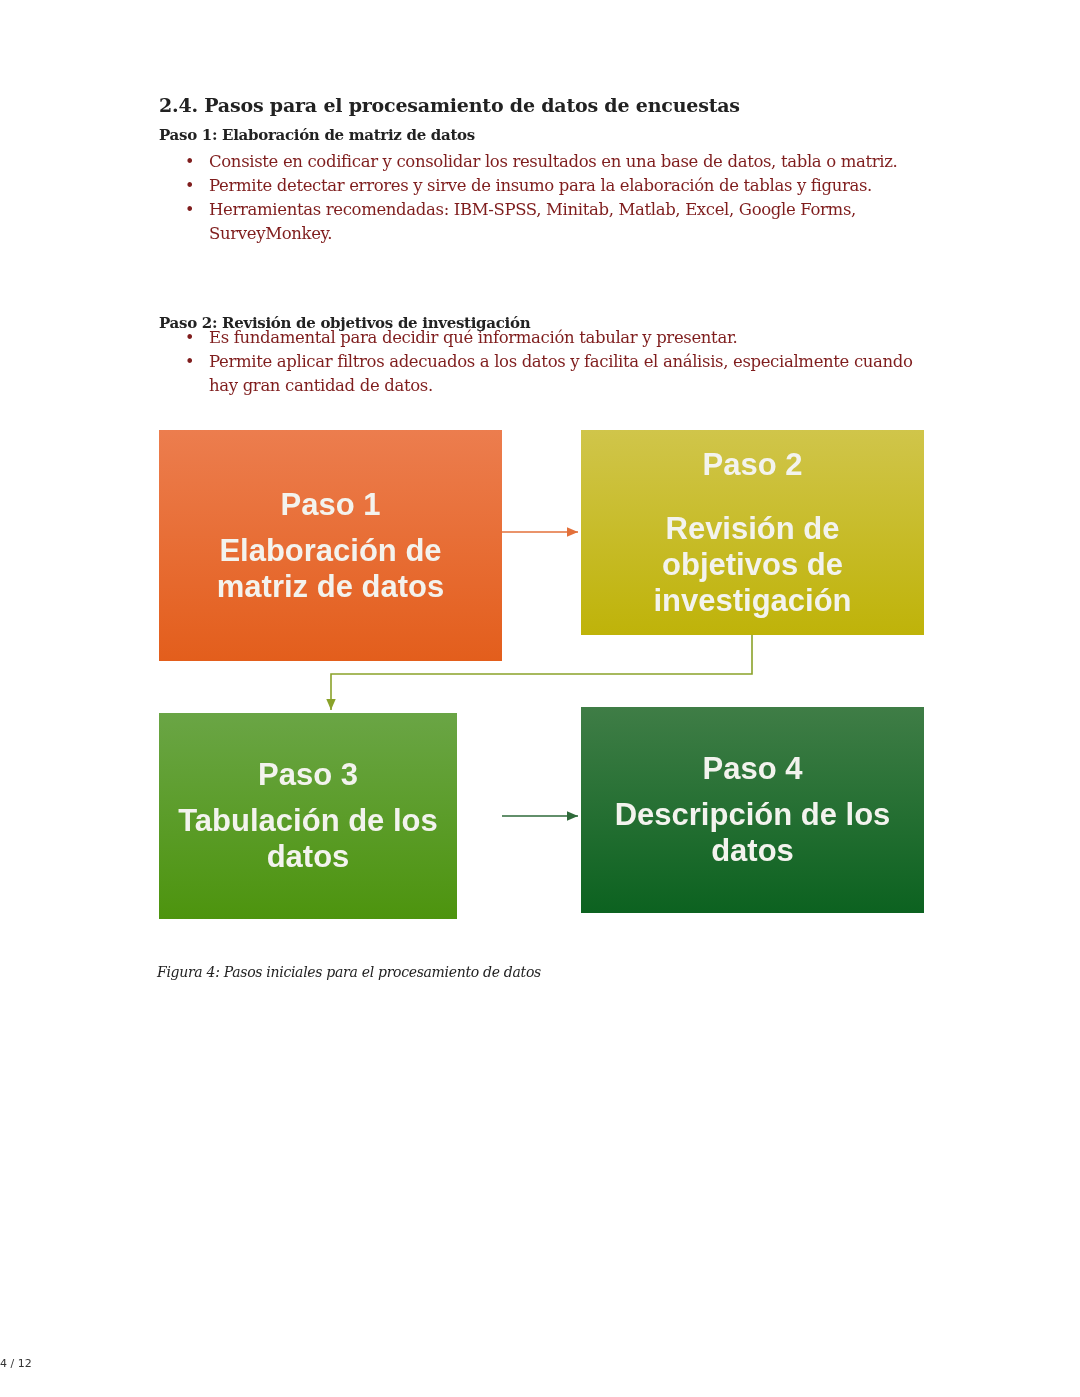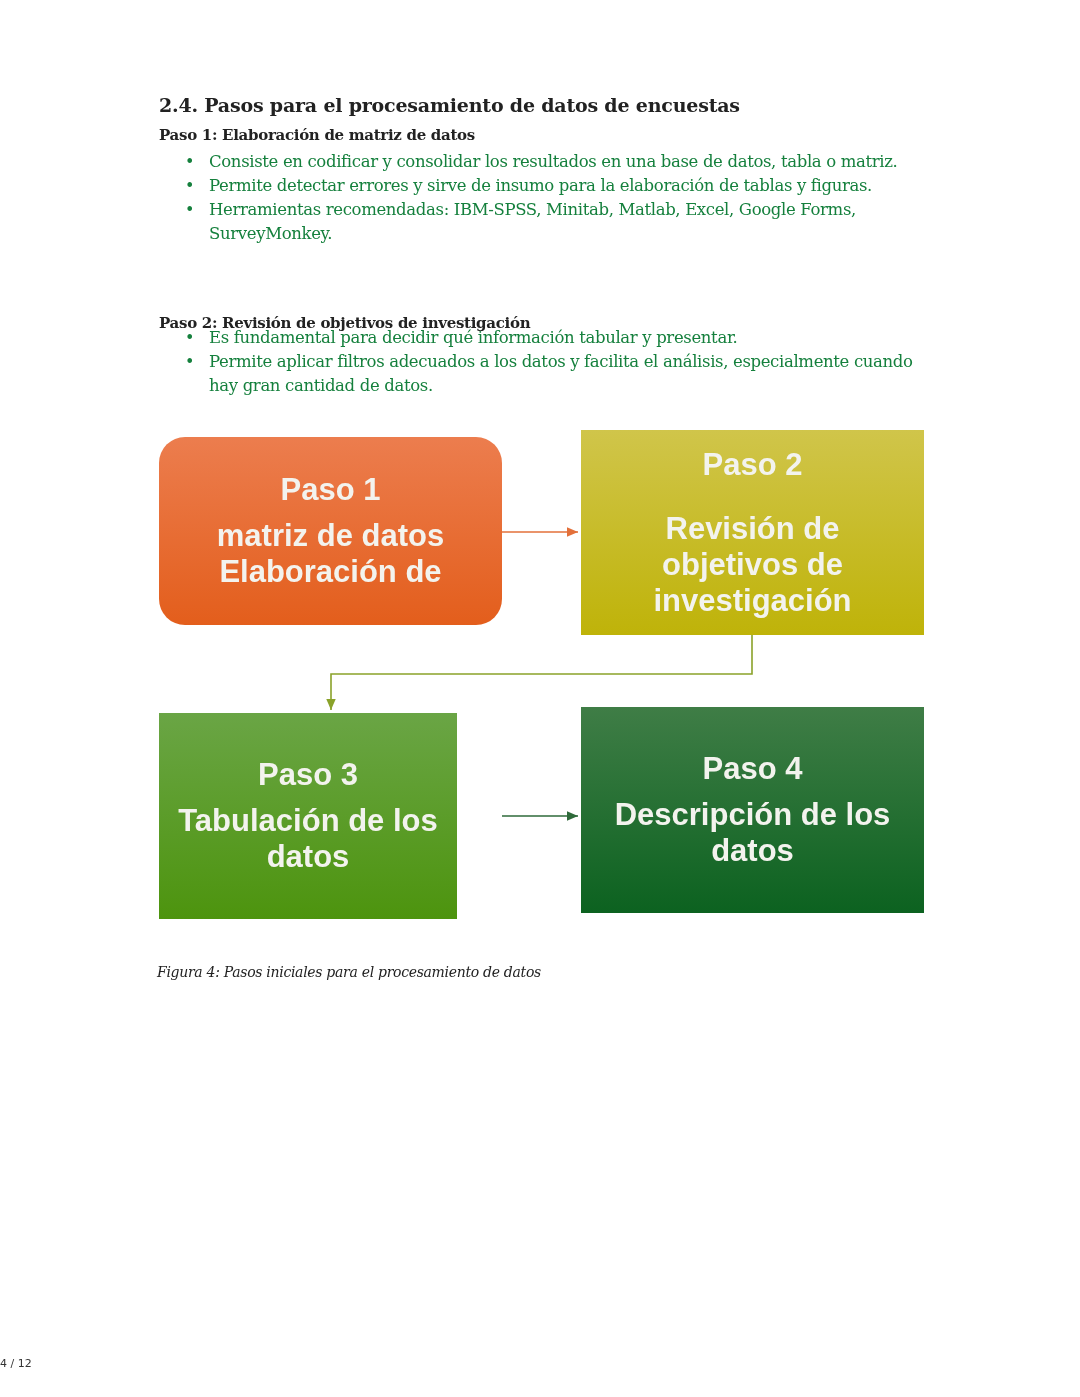--- a/index.html
+++ b/index.html
@@ -4,29 +4,29 @@
   <style>
     html, body { margin: 0; padding: 0; background: #ffffff; }
     body { width: 1080px; height: 1397px; position: relative; overflow: hidden;
            font-family: "DejaVu Serif", serif; color: #1f1f1f; }
     .page { position: absolute; left: 0; top: 0; width: 1080px; height: 1397px; }
     h2 { position: absolute; left: 159px; top: 94px; margin: 0; font-size: 19px; font-weight: bold;
          font-family: "DejaVu Serif", serif; color: #222; letter-spacing: -0.2px; }
     h3 { position: absolute; left: 159px; margin: 0; font-size: 15px; font-weight: bold;
          font-family: "DejaVu Serif", serif; color: #222; letter-spacing: -0.3px; }
     ul { position: absolute; left: 185px; margin: 0; padding: 0; list-style: none; width: 740px; }
-    li { position: relative; padding-left: 24px; font-size: 16.5px; line-height: 24px; letter-spacing: -0.35px; color: #15803d; }
+    li { position: relative; padding-left: 24px; font-size: 16.5px; line-height: 24px; letter-spacing: -0.35px; color: #7f1d1d; }
     li::before { content: "•"; position: absolute; left: 0; top: 0; font-size: 16px; }
     b { font-weight: bold; }
     .figure { position: absolute; left: 159px; top: 430px; width: 766px; height: 490px; }
     .box { position: absolute; display: flex; flex-direction: column; align-items: center; justify-content: center;
            font-family: "Liberation Sans", sans-serif; font-weight: bold; color: #f3f3ee; text-align: center;
            font-size: 31px; line-height: 36px; }
     .box .step { margin-bottom: 10px; }
-    .b1 { left: 0; top: 7px; width: 343px; height: 188px; background: linear-gradient(#ec7d4e, #e35e1c); border-radius: 26px; }
+    .b1 { left: 0; top: 0; width: 343px; height: 231px; background: linear-gradient(#ec7d4e, #e35e1c); }
     .b2 { left: 422px; top: 0; width: 343px; height: 205px; background: linear-gradient(#d0c54a, #bfb309); }
     .b3 { left: 0; top: 283px; width: 298px; height: 206px; background: linear-gradient(#6aa545, #4d940e); }
     .b4 { left: 422px; top: 277px; width: 343px; height: 206px; background: linear-gradient(#3f7d46, #0c6220); }
     .b2 .step { margin-bottom: 28px; text-align: right; }
     svg.conn { position: absolute; left: 0; top: 0; width: 766px; height: 490px; overflow: visible; }
     .caption { position: absolute; left: 157px; top: 964px; font-style: italic; font-size: 14px;
                font-family: "DejaVu Serif", serif; color: #222; letter-spacing: -0.3px; }
     .pagenum { position: absolute; left: 0; width: 1080px; top: 1357px; 
                font-family: "DejaVu Sans", sans-serif; font-size: 11px; color: #333; }
   </style>
@@ -63,22 +63,22 @@
           <path d="M0,1 L7,4 L0,7 z" fill="#2e6a3a"></path>
         </marker>
       </defs>
       <line x1="343" y1="102" x2="419" y2="102" stroke="#e3703a" stroke-width="1.6" marker-end="url(#ao)"></line>
       <polyline points="593,205 593,244 172,244 172,280" fill="none" stroke="#8aa22a" stroke-width="1.6" marker-end="url(#ag)"></polyline>
       <line x1="343" y1="386" x2="419" y2="386" stroke="#2e6a3a" stroke-width="1.6" marker-end="url(#ad)"></line>
     </svg>
 
     <div class="box b1">
       <div class="step">Paso 1</div>
+      <div>Elaboración de</div>
       <div>matriz de datos</div>
-      <div>Elaboración de</div>
     </div>
     <div class="box b2">
       <div class="step">Paso 2</div>
       <div>Revisión de</div>
       <div>objetivos de</div>
       <div>investigación</div>
     </div>
     <div class="box b3">
       <div class="step">Paso 3</div>
       <div>Tabulación de los</div>

